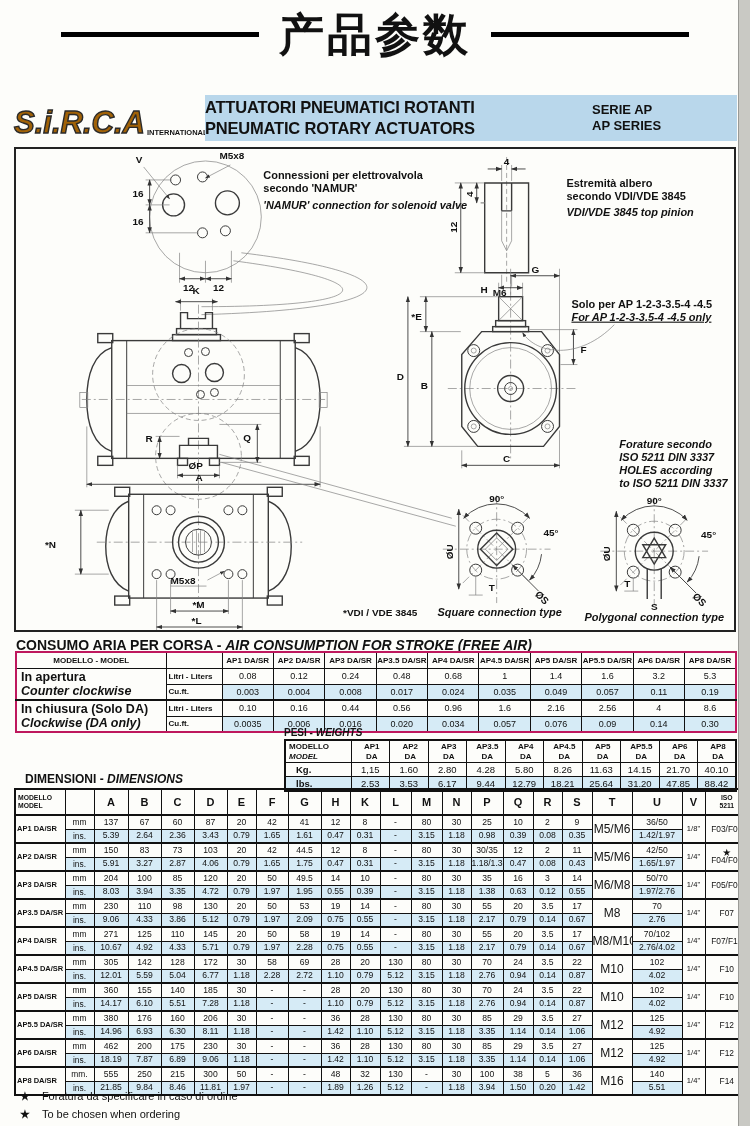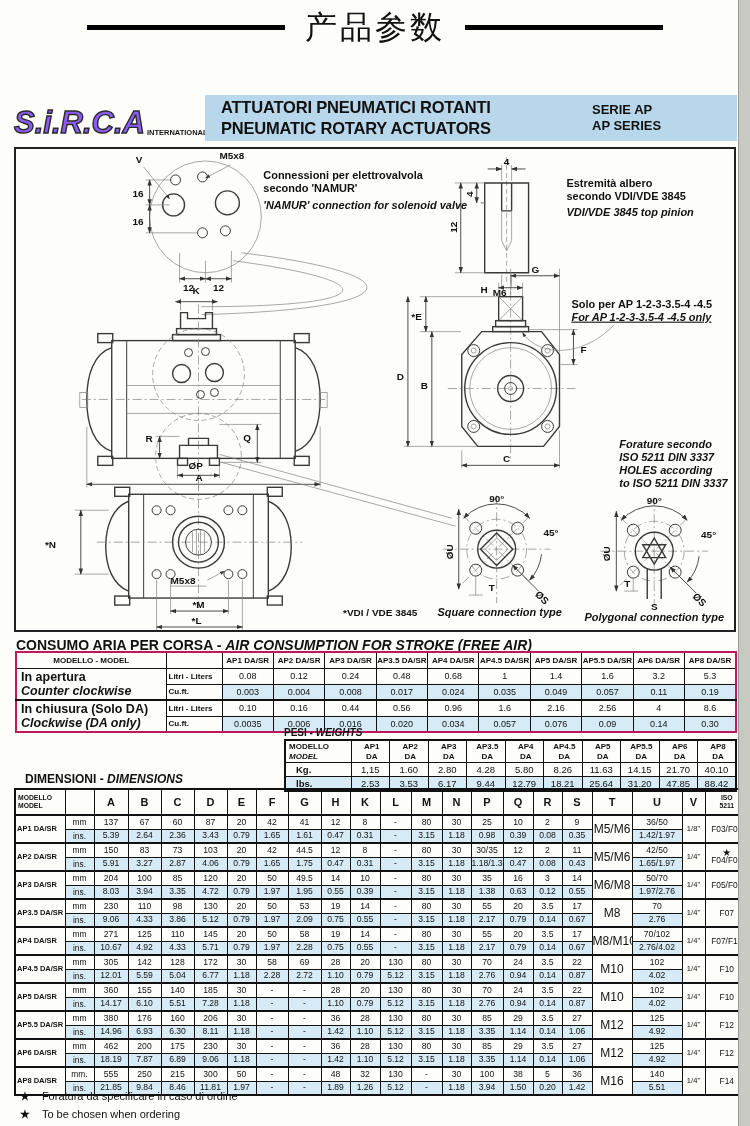--- a/index.html
+++ b/index.html
@@ -7,30 +7,30 @@
     width:750px;height:1126px;position:relative;overflow:hidden;
     background:#fdfdfa;color:#111;
     font-family:"Liberation Sans", sans-serif;
   }
   .scan-edge{position:absolute;top:0;right:0;width:11px;height:100%;
     background:#c9c9c4;border-left:1px solid #9a9a96}
   
   .title-wrap{position:absolute;top:10px;left:0;width:100%;
     display:flex;align-items:center;justify-content:center;gap:20px}
   .h-line{height:5px;background:#000;flex:0 0 198px}
-  .page-title{font-size:32px;font-weight:normal;letter-spacing:3px;line-height:1.1}
+  .page-title{font-size:45px;font-weight:bold;letter-spacing:3px;line-height:1.1}
   
   .logo{position:absolute;left:14px;top:97px;width:190px;height:44px;
     display:flex;align-items:flex-end;white-space:nowrap}
-  .logo-main{font:italic 800 31px "Liberation Sans",sans-serif;color:#8b5cf6;
+  .logo-main{font:italic 800 31px "Liberation Sans",sans-serif;color:#a16207;
     -webkit-text-stroke:1.4px #2a2a2a;letter-spacing:0}
   .logo-sub{font-weight:bold;font-size:7.5px;margin-left:2px;margin-bottom:4px}
   .banner{position:absolute;left:205px;top:95px;width:532px;height:46px;
     background:#b9d7eb;display:flex;align-items:center}
-  .banner-titles{flex:1;padding-left:16px}
+  .banner-titles{flex:1;}
   .banner-titles div{font-weight:bold;font-size:16.5px;line-height:1.25;letter-spacing:-.2px}
   .banner-series{width:145px;font-weight:bold;font-size:13px;line-height:1.25}
   
   .draw-box{position:absolute;left:14px;top:147px;width:722px;height:485px;
     border:2px solid #222;box-sizing:border-box;background:#fdfdfa}
   .draw-box svg{width:100%;height:100%;display:block}
   .o{fill:none;stroke:#3a3a3a;stroke-width:1.4}
   .d{fill:none;stroke:#3a3a3a;stroke-width:.9}
   .d2{fill:none;stroke:#3a3a3a;stroke-width:1}
   .t{fill:none;stroke:#818181;stroke-width:.7}

